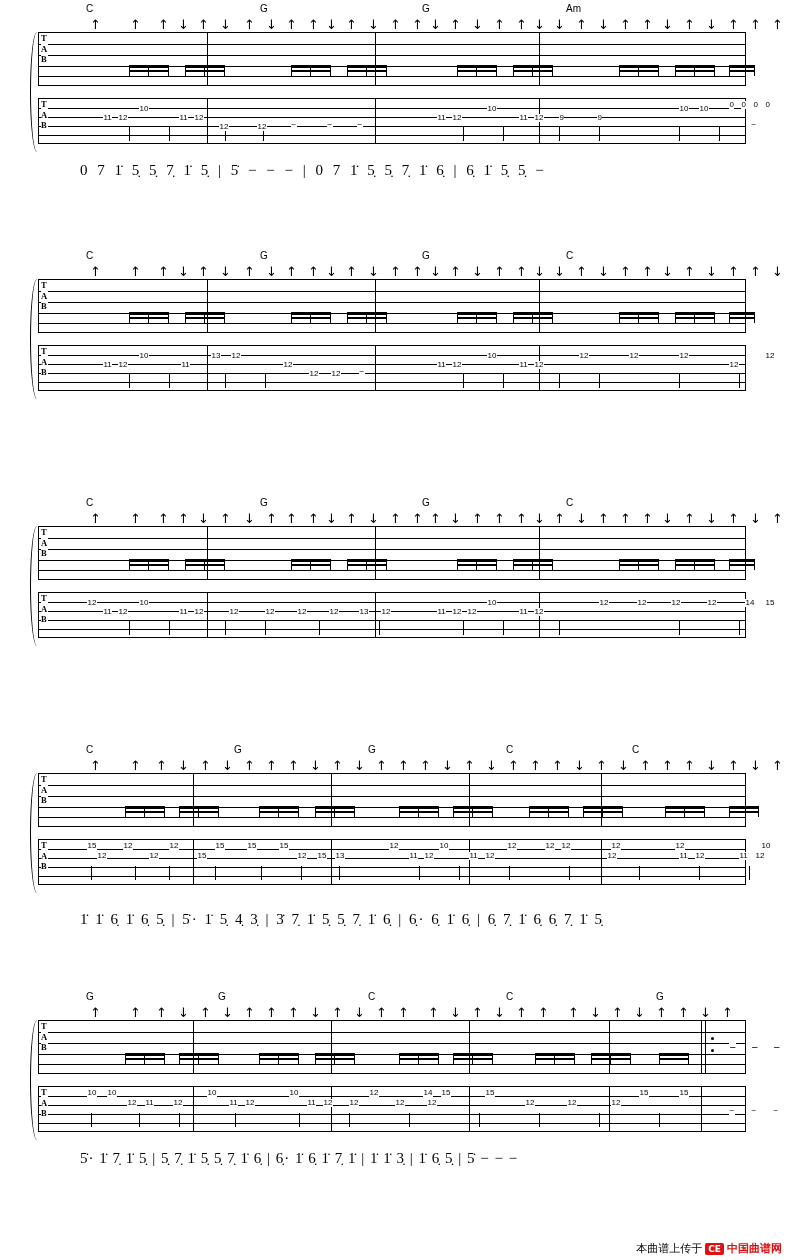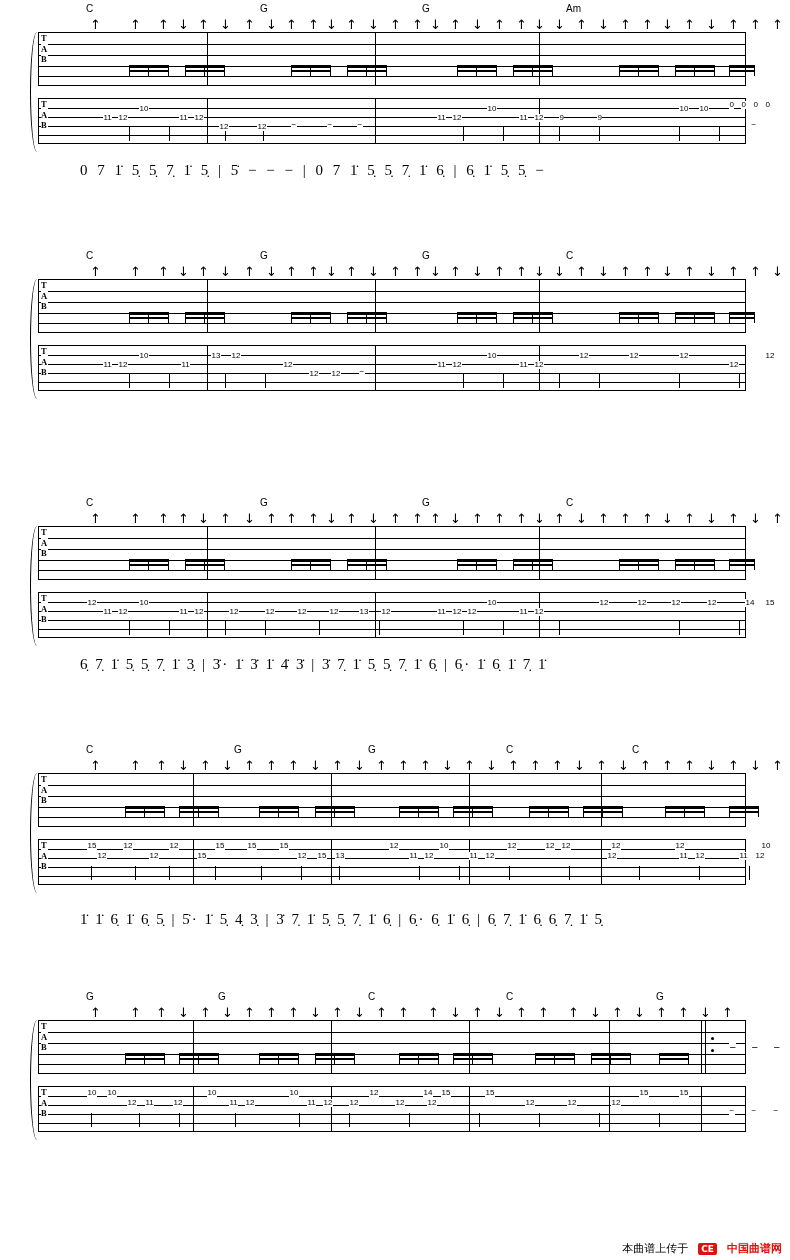--- a/index.html
+++ b/index.html
@@ -160,21 +160,21 @@
     left: 30px;
     width: 14px;
     border-left: 1.3px solid #000;
     border-radius: 60% 0 0 60%;
   }
   .footer {
     position: absolute;
     right: 8px; bottom: 4px;
     font-size: 11px;
     font-family: "DejaVu Sans", sans-serif;
-    display: flex; align-items: center; gap: 10px;
+    display: flex; align-items: center; gap: 3px;
     color: #000;
     text-align: center;
   }
   .cnlogo {
     display: inline-block;
     background: #d11;
     color: #fff;
     font-size: 9px;
     padding: 1px 3px;
     border-radius: 2px;
@@ -733,23 +733,20 @@
           <div class="st" style="left:0; height:14px;"></div>
         </div>
       <div class="beamgrp" style="left:640px; top:28px; width:1px;">
           <div class="st" style="left:0; height:14px;"></div>
         </div>
       <div class="beamgrp" style="left:700px; top:28px; width:1px;">
           <div class="st" style="left:0; height:14px;"></div>
         </div>
     </div>
 
-    <div class="numline" style="margin-top:12px;">
-      <span class="num" style="left:42px; letter-spacing:2px;">6̣ 7̣ 1̇ 5̣ 5̣ 7̣ 1̇ 3̣ | 3̇· 1̇ 3̇ 1̇ 4̇ 3̇ | 3̇ 7̣ 1̇ 5̣ 5̣ 7̣ 1̇ 6̣ | 6̣· 1̇ 6̣ 1̇ 7̣ 1̇</span>
-    </div>
   </div>
 
   <div class="system">
     <div class="chords" style="height:16px;">
       <span class="chord" style="left:48px; top:3px;">C</span>
       <span class="chord" style="left:196px; top:3px;">G</span>
       <span class="chord" style="left:330px; top:3px;">G</span>
       <span class="chord" style="left:468px; top:3px;">C</span>
       <span class="chord" style="left:594px; top:3px;">C</span>
     </div>
@@ -1143,20 +1140,23 @@
           <div class="st" style="left:0; height:14px;"></div>
         </div>
       <div class="beamgrp" style="left:560px; top:26px; width:1px;">
           <div class="st" style="left:0; height:14px;"></div>
         </div>
       <div class="beamgrp" style="left:620px; top:26px; width:1px;">
           <div class="st" style="left:0; height:14px;"></div>
         </div>
     </div>
 
+    <div class="numline" style="margin-top:12px;">
+      <span class="num" style="left:42px; letter-spacing:1px;">5̇· 1̇ 7̣ 1̇ 5̣ | 5̣ 7̣ 1̇ 5̣ 5̣ 7̣ 1̇ 6̣ | 6̣· 1̇ 6̣ 1̇ 7̣ 1̇ | 1̇ 1̇ 3̣ | 1̇ 6̣ 5̣ | 5̇ − − −</span>
+    </div>
   </div>
 
   <div class="syscurve" style="top:32px; height:120px;"></div>
   <div class="syscurve" style="top:279px; height:120px;"></div>
   <div class="syscurve" style="top:526px; height:120px;"></div>
   <div class="syscurve" style="top:773px; height:120px;"></div>
   <div class="syscurve" style="top:1020px; height:120px;"></div>
 
   <div class="footer">
     <span>本曲谱上传于</span>

